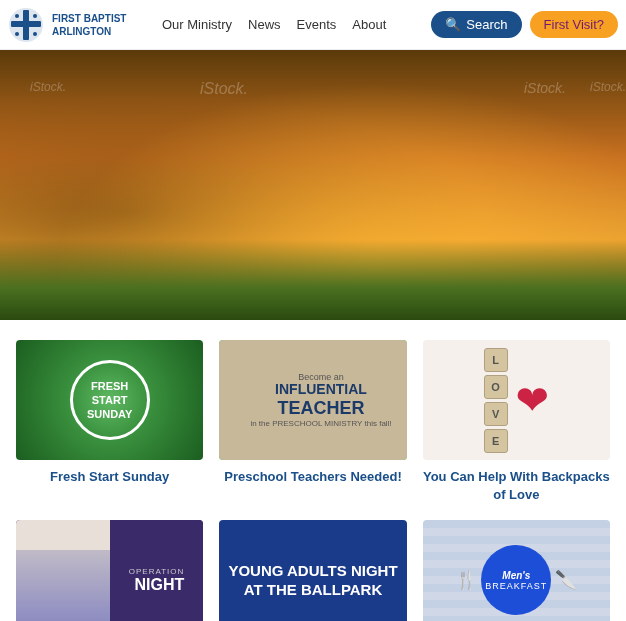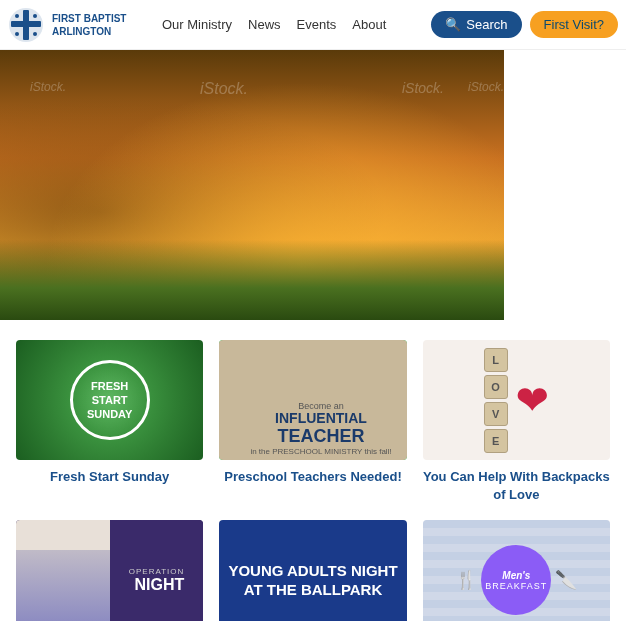--- a/index.html
+++ b/index.html
@@ -56,32 +56,32 @@
       border-radius: 20px;
       padding: 6px 14px;
       font-size: 13px;
       cursor: pointer;
       display: flex;
       align-items: center;
       gap: 5px;
     }
     .btn-first-visit {
       background: #f7a021;
-      color: #0c4a6e;
+      color: #701a75;
       border: none;
       border-radius: 20px;
       padding: 6px 14px;
       font-size: 13px;
       cursor: pointer;
     }
 
     
     .hero {
       position: relative;
-      width: 504px;
+      width: 626px;
       height: 270px;
       overflow: hidden;
       background: linear-gradient(to bottom, #5a3a0a 0%, #c87020 40%, #e8a030 70%, #b06010 100%);
       display: flex;
       align-items: flex-end;
       justify-content: center;
       flex-direction: column;
     }
     .hero-bg {
       position: absolute;
@@ -187,21 +187,21 @@
       color: #fff;
       font-size: 11px;
       font-weight: bold;
       line-height: 1.3;
       background: radial-gradient(circle, rgba(255,255,255,0.1) 0%, transparent 70%);
     }
     .card-preschool {
       background: #22c55e;
       display: flex;
       align-items: center;
-      justify-content: flex-end;
+      justify-content: center;
       flex-direction: column;
       position: relative;
       overflow: hidden;
       padding-left: 16px;
     }
     .preschool-bg {
       position: absolute;
       inset: 0;
       background: #c8b89a;
     }
@@ -358,21 +358,21 @@
       gap: 4px;
     }
     .mens-utensil {
       font-size: 18px;
       color: #444;
     }
     .mens-circle {
       width: 70px;
       height: 70px;
       border-radius: 50%;
-      background: #8b5cf6;
+      background: #1d4ed8;
       display: flex;
       align-items: center;
       justify-content: center;
       flex-direction: column;
       text-align: center;
     }
     .mens-circle .mens {
       font-size: 10px;
       color: #fff;
       font-style: italic;

